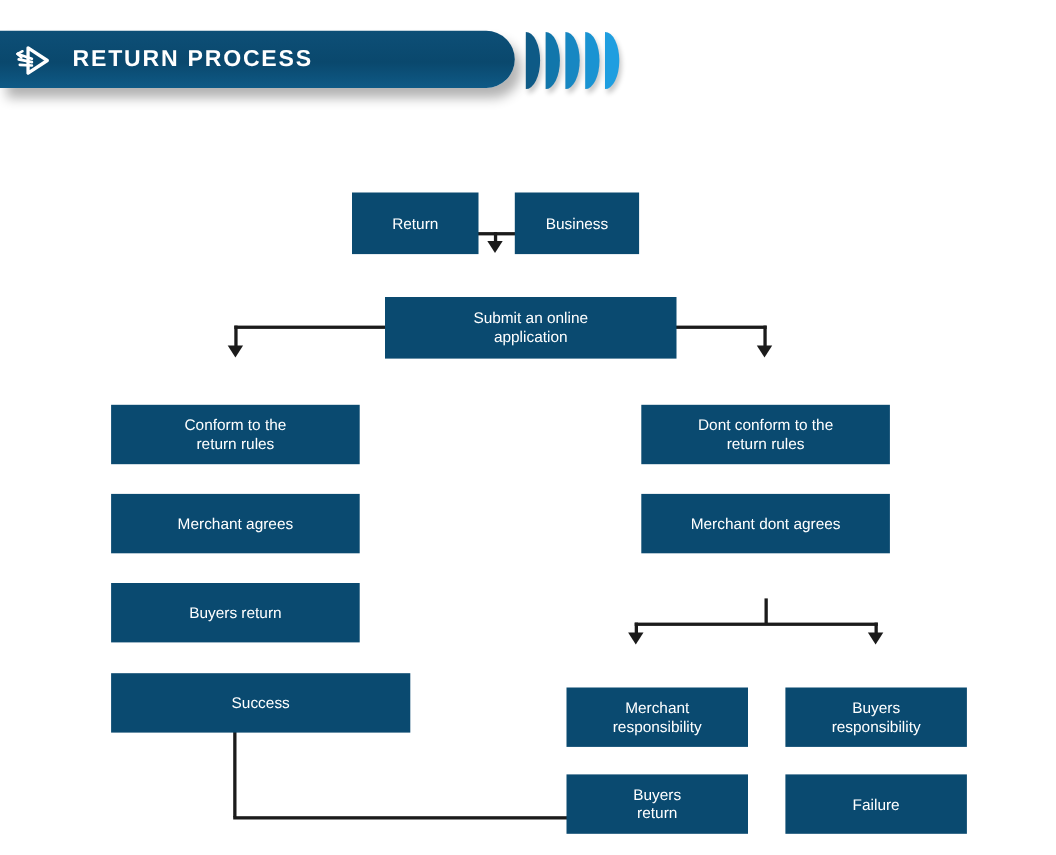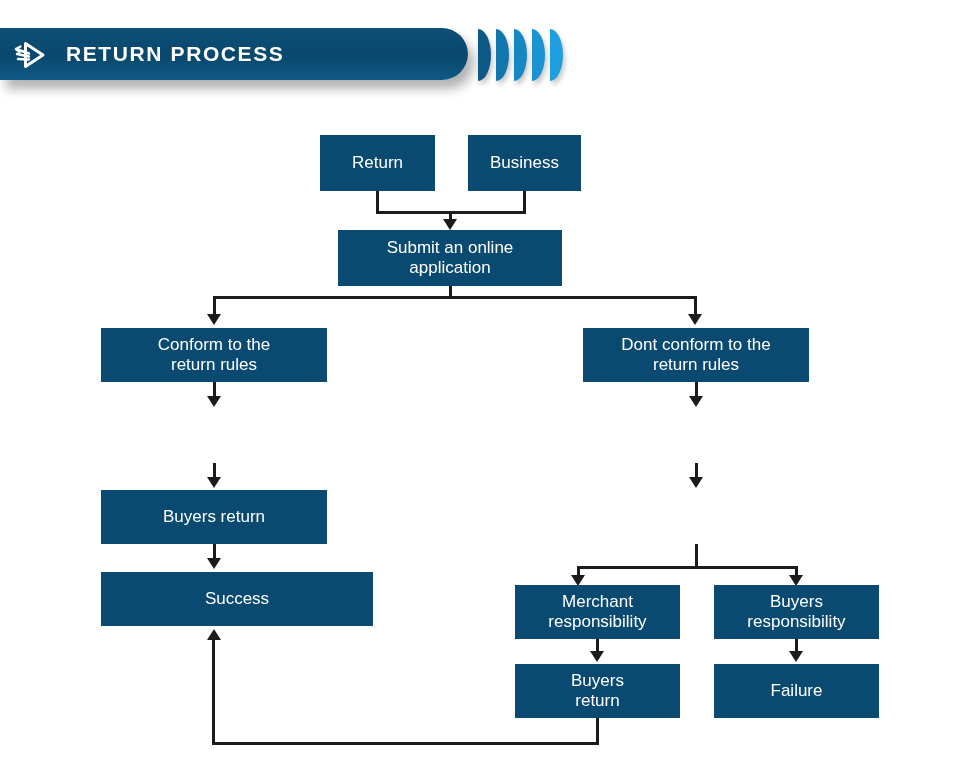--- a/index.html
+++ b/index.html
@@ -71,24 +71,25 @@
   }
 
   
   .node {
     position: absolute;
     box-sizing: border-box;
     display: flex;
     align-items: center;
     justify-content: center;
     text-align: center;
-    font-size: 17px;
+    font-size: 14px;
     line-height: 1.18;
     padding: 18px 6px;
     white-space: pre-line;
+    margin-top: 40px;
   }
   .node.dark {
     background: #0a4a70;
     color: #ffffff;
   }
   .node.light {
     background: #4fc1f6;
     color: #15303f;
   }
 
@@ -186,30 +187,32 @@
 
   <div class="conn v" style="left:596px; top:718px; height:27px;"></div>
   <div class="conn h" style="left:212px; top:742px; width:387px;"></div>
   <div class="conn v" style="left:212px; top:640px; height:103px;"></div>
   <div class="arrow up" style="left:207px; top:629px;"></div>
 
   <div class="node dark" style="left:320px; top:135px; width:115px; height:56px;">Return</div>
 
   <div class="node dark" style="left:468px; top:135px; width:113px; height:56px;">Business</div>
 
-  <div class="node dark" style="left:338px; top:230px; width:224px; height:56px;">Submit an online
+  <div class="node dark" style="left:350px; top:230px; width:265px; height:56px;">Submit an online
 application</div>
 
   <div class="node dark" style="left:101px; top:328px; width:226px; height:54px;">Conform to the
 return rules</div>
 
   <div class="node dark" style="left:583px; top:328px; width:226px; height:54px;">Dont conform to the
 return rules</div>
 
-
+  <div class="node dark" style="left:101px; top:409px; width:226px; height:54px;">Merchant agrees</div>
+
+  <div class="node dark" style="left:583px; top:409px; width:226px; height:54px;">Merchant dont agrees</div>
 
   <div class="node dark" style="left:101px; top:490px; width:226px; height:54px;">Buyers return</div>
 
 
   <div class="node dark" style="left:101px; top:572px; width:272px; height:54px;">Success</div>
 
   <div class="node dark" style="left:515px; top:585px; width:165px; height:54px;">Merchant
 responsibility</div>
 
   <div class="node dark" style="left:714px; top:585px; width:165px; height:54px;">Buyers

